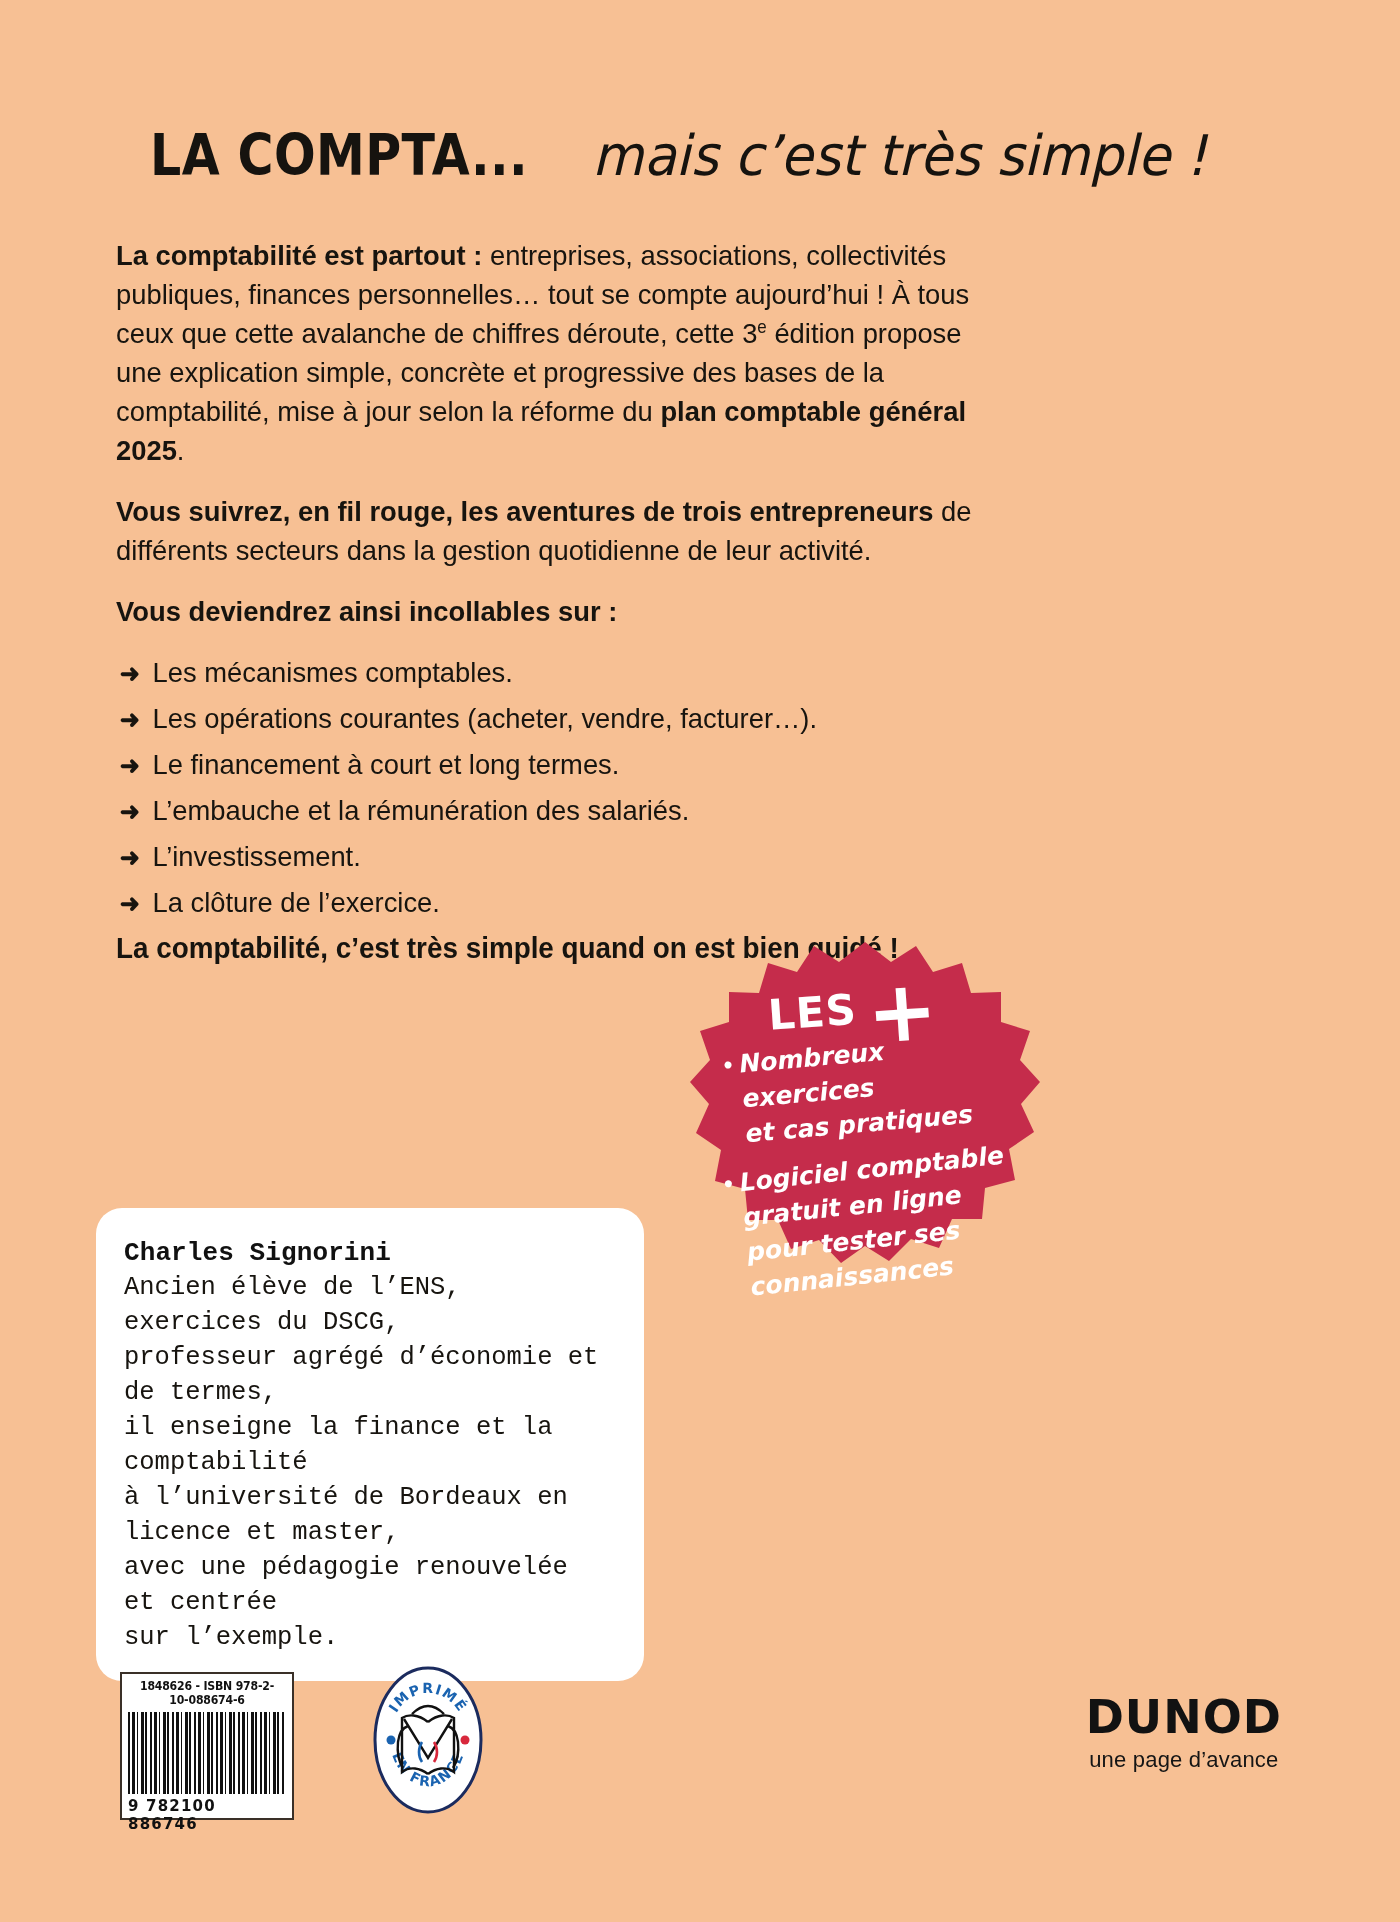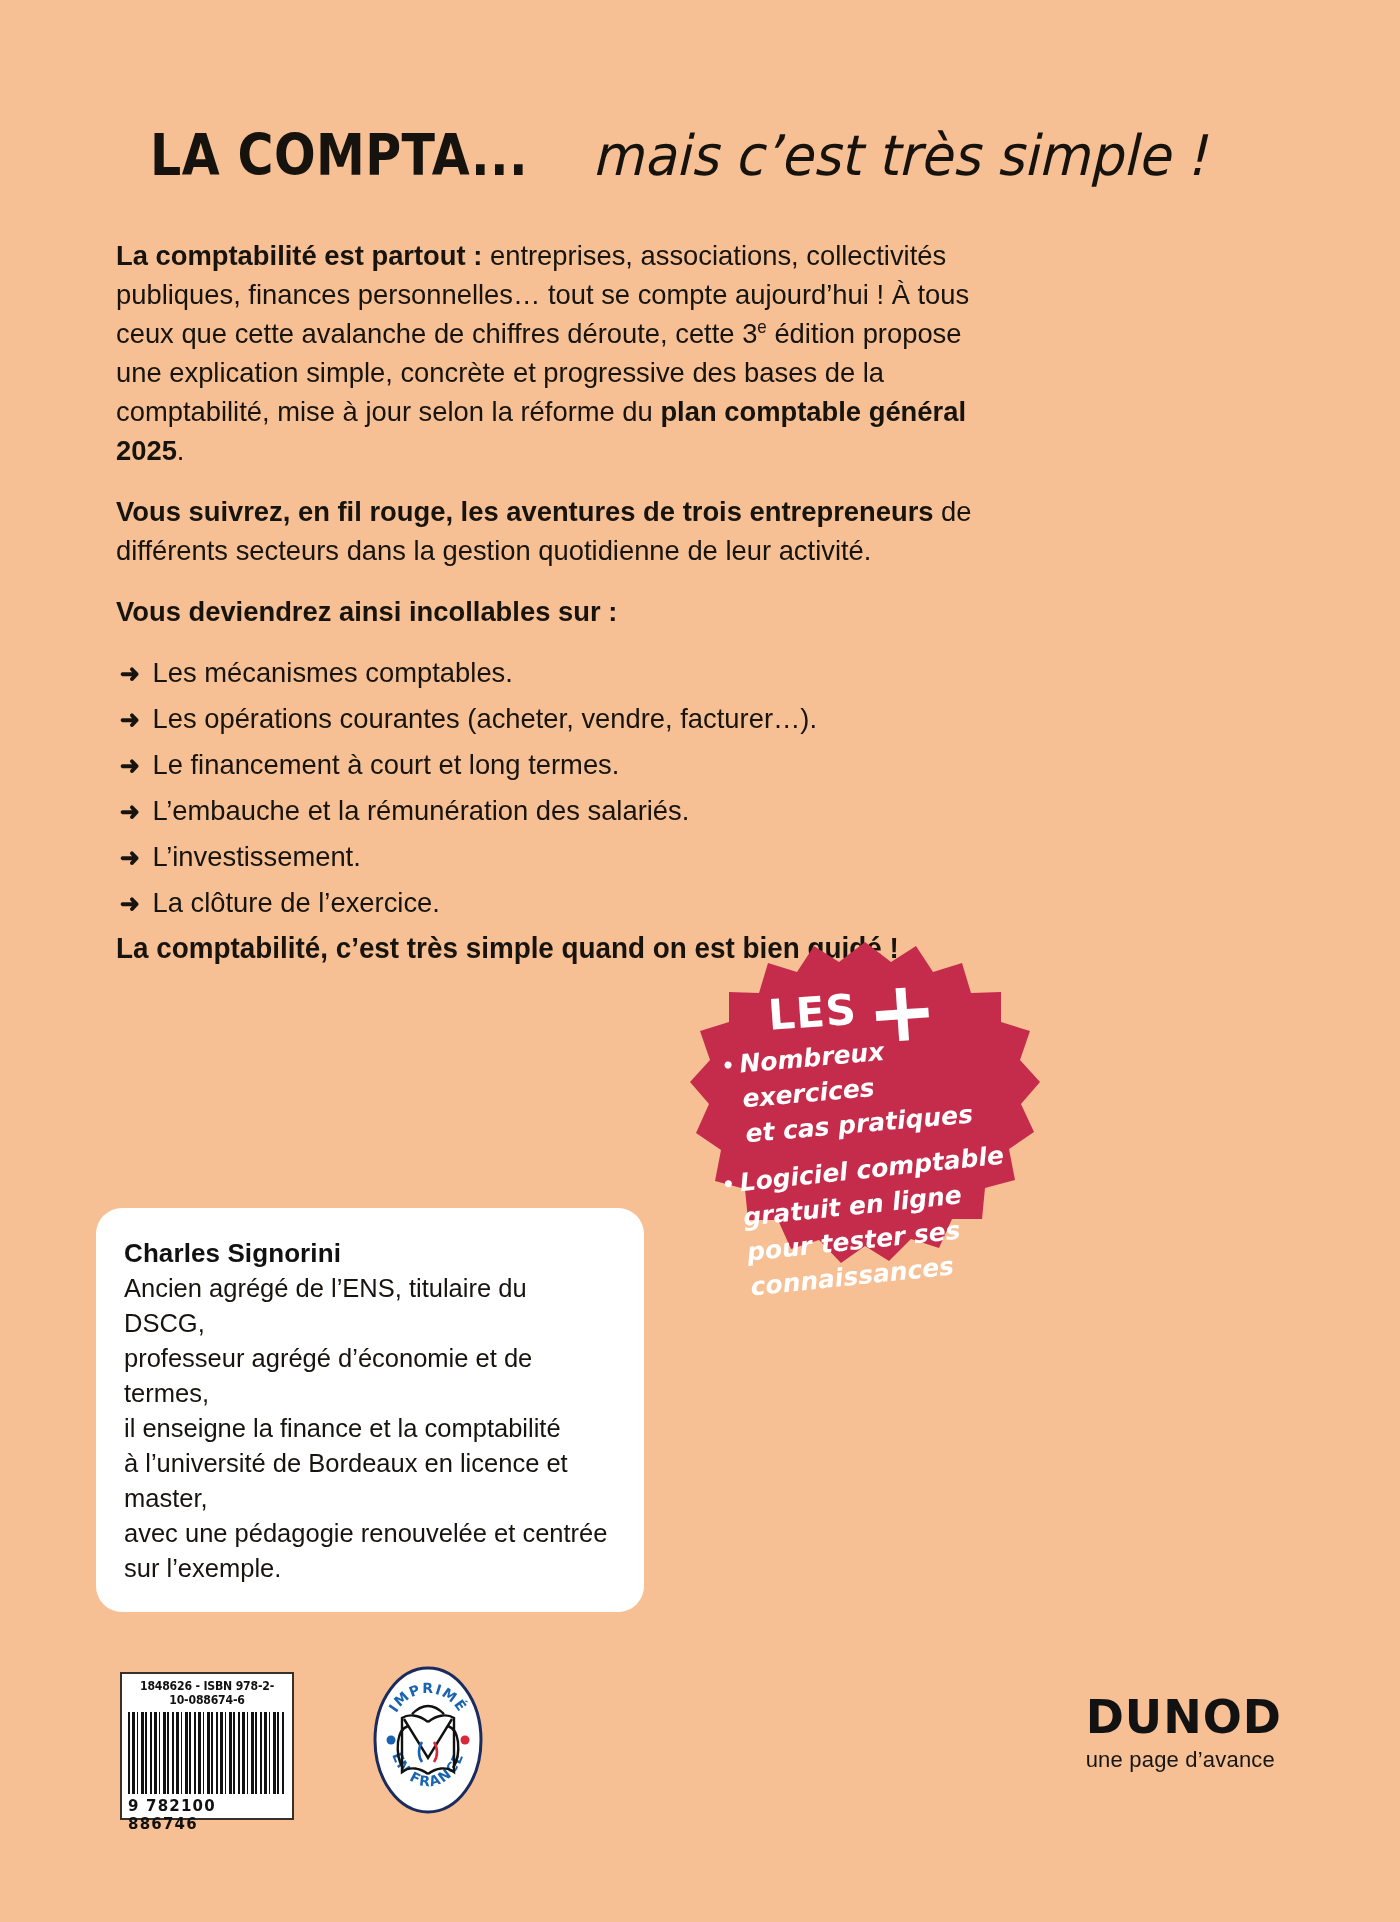--- a/index.html
+++ b/index.html
@@ -89,21 +89,21 @@
   
   .author-card {
     position: absolute;
     left: 96px; top: 1208px;
     width: 548px;
     min-height: 272px;
     background: #FFFFFF;
     border-radius: 26px;
     box-sizing: border-box;
     padding: 30px 34px 26px 28px;
-    font-family: Liberation Sans, sans-serif;
+    font-family: Liberation Mono, monospace;
   }
   .author-name {
     font-size: 26px;
     font-weight: 700;
     letter-spacing: 0.1px;
     margin-bottom: 2px;
     color: #111;
   }
   .author-bio {
     font-size: 25.5px;
@@ -217,21 +217,21 @@
 
   .imprime {
     position: absolute;
     left: 372px; top: 1664px;
     width: 112px; height: 152px;
   }
 
   .dunod {
     position: absolute;
     right: 118px; top: 1694px;
-    text-align: left;
+    text-align: center;
   }
   .dunod-name {
     font-family: "DejaVu Sans", sans-serif;
     font-weight: 700;
     font-size: 46px;
     letter-spacing: 1px;
     color: #121212;
     line-height: 1;
   }
   .dunod-tag {
@@ -284,21 +284,21 @@
         <span class="btxt">La clôture de l’exercice.</span>
       </div>
     </div>
 
     <p class="closing">La comptabilité, c’est très simple quand on est bien guidé !</p>
   </div>
 
   <div class="author-card">
     <div class="author-name">Charles Signorini</div>
     <div class="author-bio">
-      <div>Ancien agrégé de l’ENS, titulaire du DSCG,</div>
+      <div>Ancien élève de l’ENS, exercices du DSCG,</div>
       <div>professeur agrégé d’économie et de termes,</div>
       <div>il enseigne la finance et la comptabilité</div>
       <div>à l’université de Bordeaux en licence et master,</div>
       <div>avec une pédagogie renouvelée et centrée</div>
       <div>sur l’exemple.</div>
     </div>
   </div>
 
   <div class="badge-wrap">
     <svg class="badge-star" viewBox="0 0 350 400" preserveAspectRatio="none">

